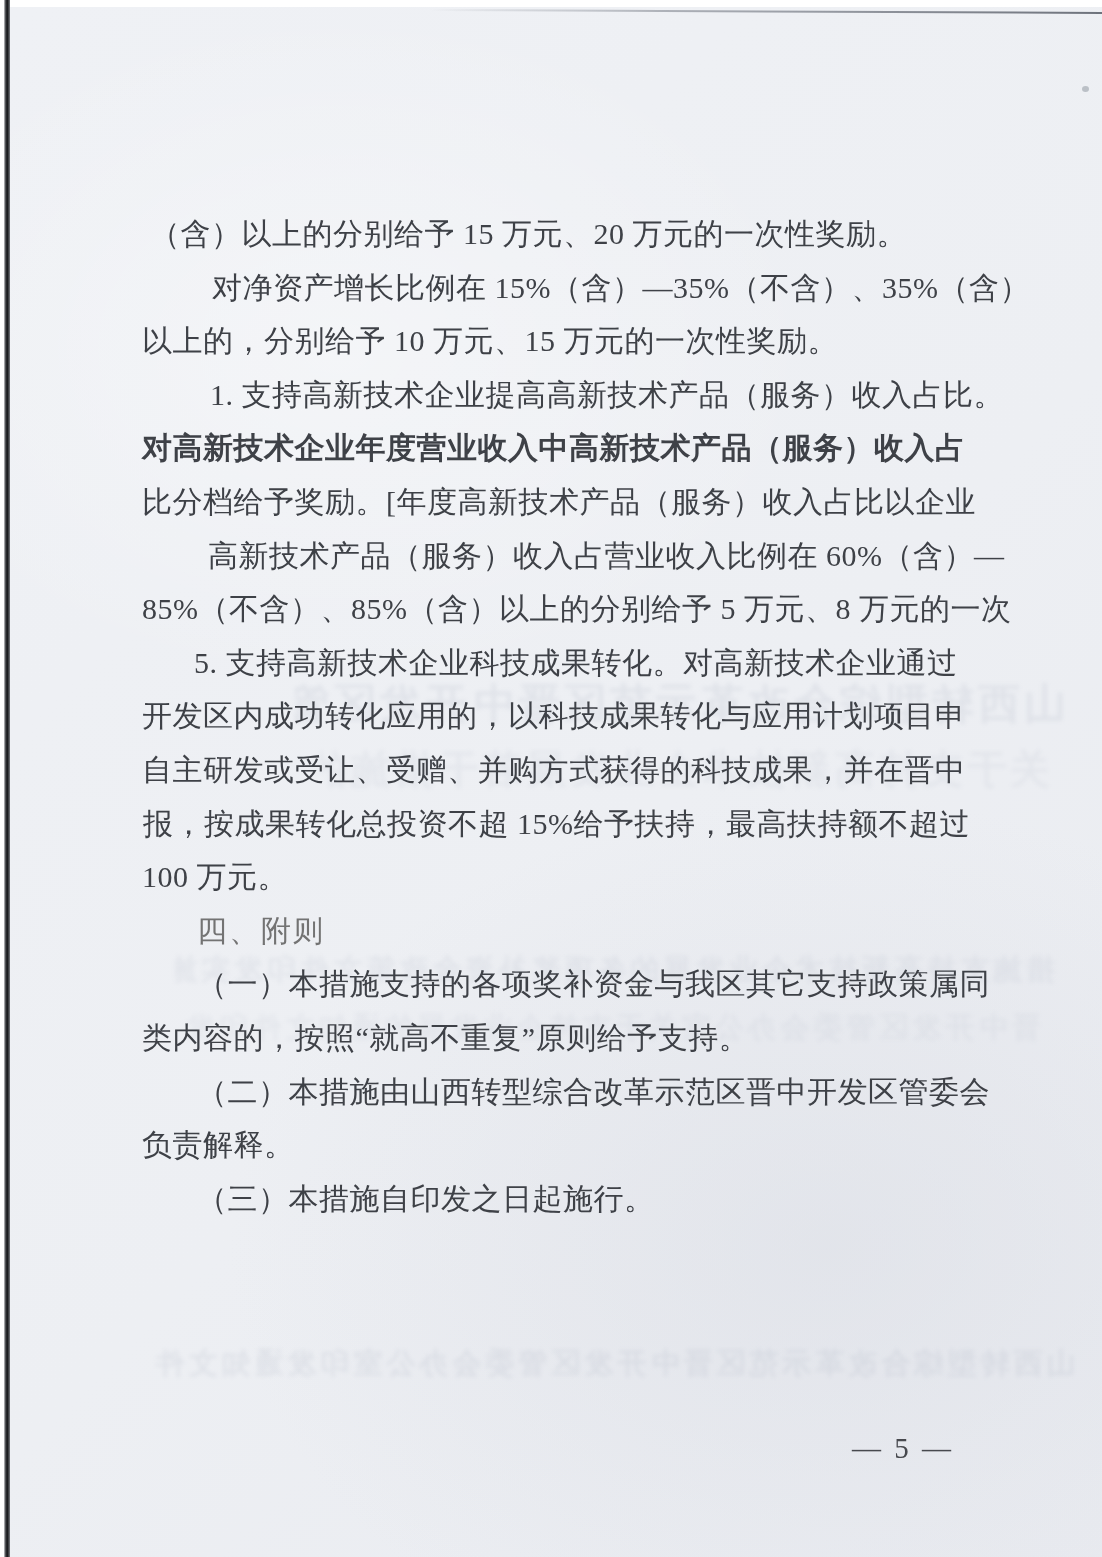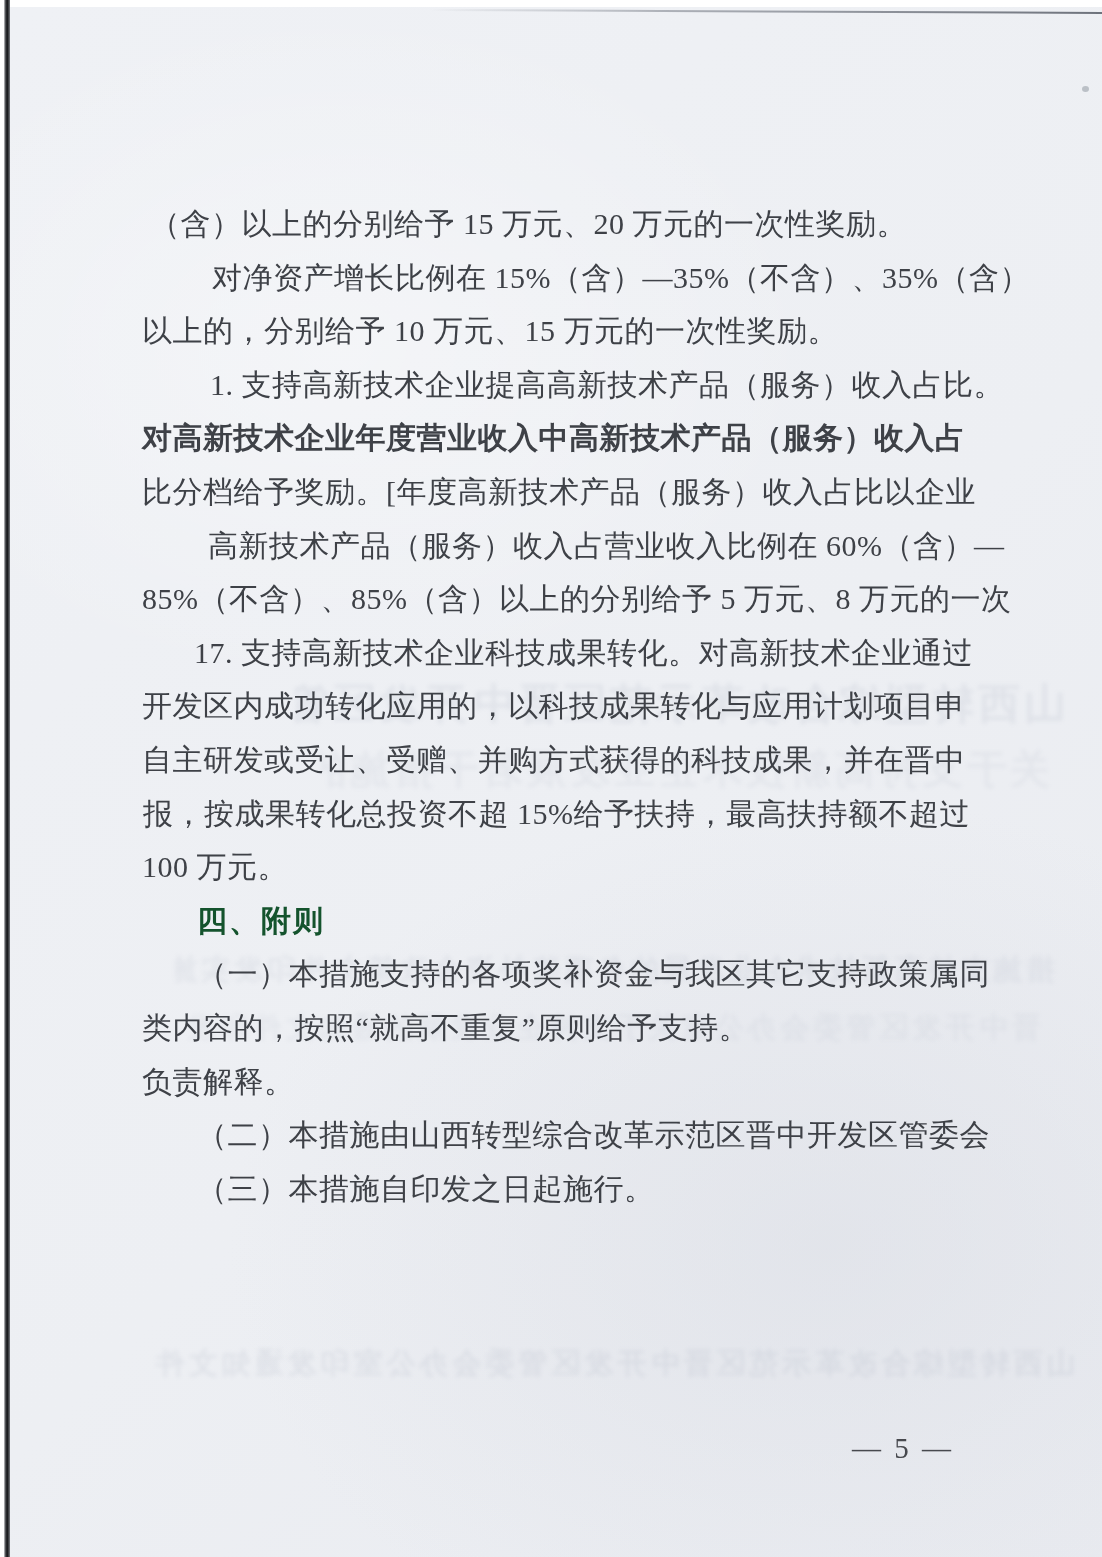--- a/index.html
+++ b/index.html
@@ -53,35 +53,35 @@
     width: 7px;
     height: 6px;
     border-radius: 50%;
     background: #9aa0a8;
     opacity: 0.6;
   }
   
   .doc-body {
     position: absolute;
     left: 142px;
-    top: 197px;
+    top: 207px;
     width: 828px;
     color: #3e4147;
     font-size: 30px;
     line-height: 53.6px;
     letter-spacing: 0.5px;
   }
   .doc-body .line {
     height: 53.6px;
     white-space: nowrap;
     box-sizing: border-box;
   }
   .doc-body .line.bold {
-    font-weight: 700;
-    color: #14532d;
+    font-weight: 400;
+    color: #737373;
     letter-spacing: 2px;
   }
   
   .ghost-layer {
     position: absolute;
     left: 0;
     top: 0;
     width: 1102px;
     height: 1557px;
     pointer-events: none;
@@ -126,28 +126,28 @@
 
 <div class="doc-body">
     <div class="line" style="padding-left: 8px;">（含）以上的分别给予 15 万元、20 万元的一次性奖励。</div>
     <div class="line" style="padding-left: 70px;">对净资产增长比例在 15%（含）—35%（不含）、35%（含）</div>
     <div class="line" style="padding-left: 0px;">以上的，分别给予 10 万元、15 万元的一次性奖励。</div>
     <div class="line" style="padding-left: 68px;">1. 支持高新技术企业提高高新技术产品（服务）收入占比。</div>
     <div class="line" style="padding-left: 0px; font-weight: bold;">对高新技术企业年度营业收入中高新技术产品（服务）收入占</div>
     <div class="line" style="padding-left: 0px;">比分档给予奖励。[年度高新技术产品（服务）收入占比以企业</div>
     <div class="line" style="padding-left: 66px;">高新技术产品（服务）收入占营业收入比例在 60%（含）—</div>
     <div class="line" style="padding-left: 0px;">85%（不含）、85%（含）以上的分别给予 5 万元、8 万元的一次</div>
-    <div class="line" style="padding-left: 52px;">17. 支持高新技术企业科技成果转化。对高新技术企业通过</div>
+    <div class="line" style="padding-left: 52px;">5. 支持高新技术企业科技成果转化。对高新技术企业通过</div>
     <div class="line" style="padding-left: 0px;">开发区内成功转化应用的，以科技成果转化与应用计划项目申</div>
     <div class="line" style="padding-left: 0px;">自主研发或受让、受赠、并购方式获得的科技成果，并在晋中</div>
     <div class="line" style="padding-left: 0px; text-align: right;">报，按成果转化总投资不超 15%给予扶持，最高扶持额不超过</div>
     <div class="line" style="padding-left: 0px;">100 万元。</div>
     <div class="line bold" style="padding-left: 55px;">四、附则</div>
     <div class="line" style="padding-left: 55px;">（一）本措施支持的各项奖补资金与我区其它支持政策属同</div>
     <div class="line" style="padding-left: 0px;">类内容的，按照“就高不重复”原则给予支持。</div>
+    <div class="line" style="padding-left: 55px;">（二）本措施由山西转型综合改革示范区晋中开发区管委会</div>
     <div class="line" style="padding-left: 0px;">负责解释。</div>
-    <div class="line" style="padding-left: 55px;">（二）本措施由山西转型综合改革示范区晋中开发区管委会</div>
     <div class="line" style="padding-left: 55px;">（三）本措施自印发之日起施行。</div>
   </div>
 
 <div class="speck"></div>
 
 <div class="page-number">— 5 —</div>
 
 </body></html>

